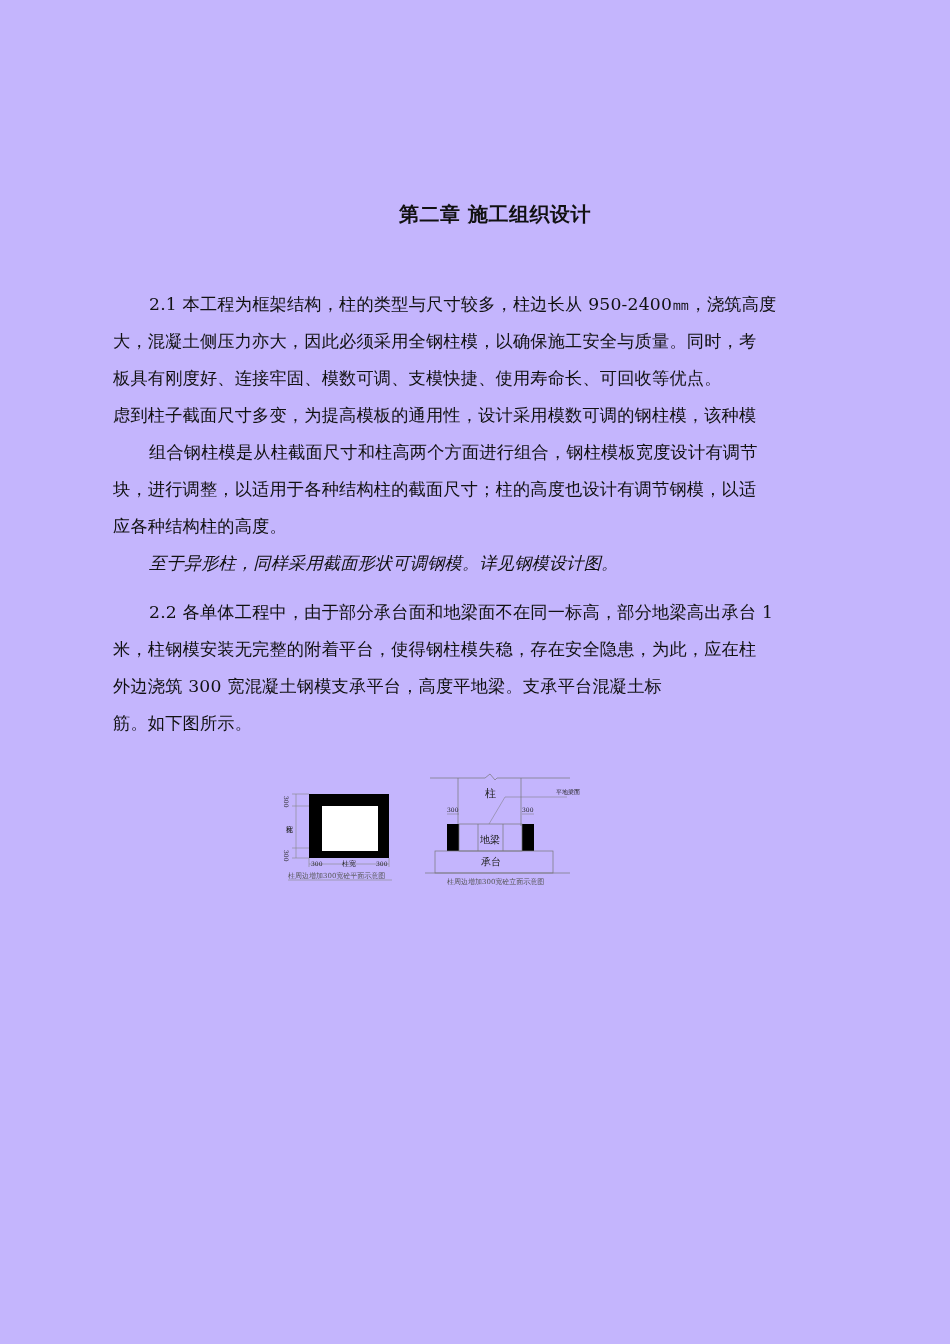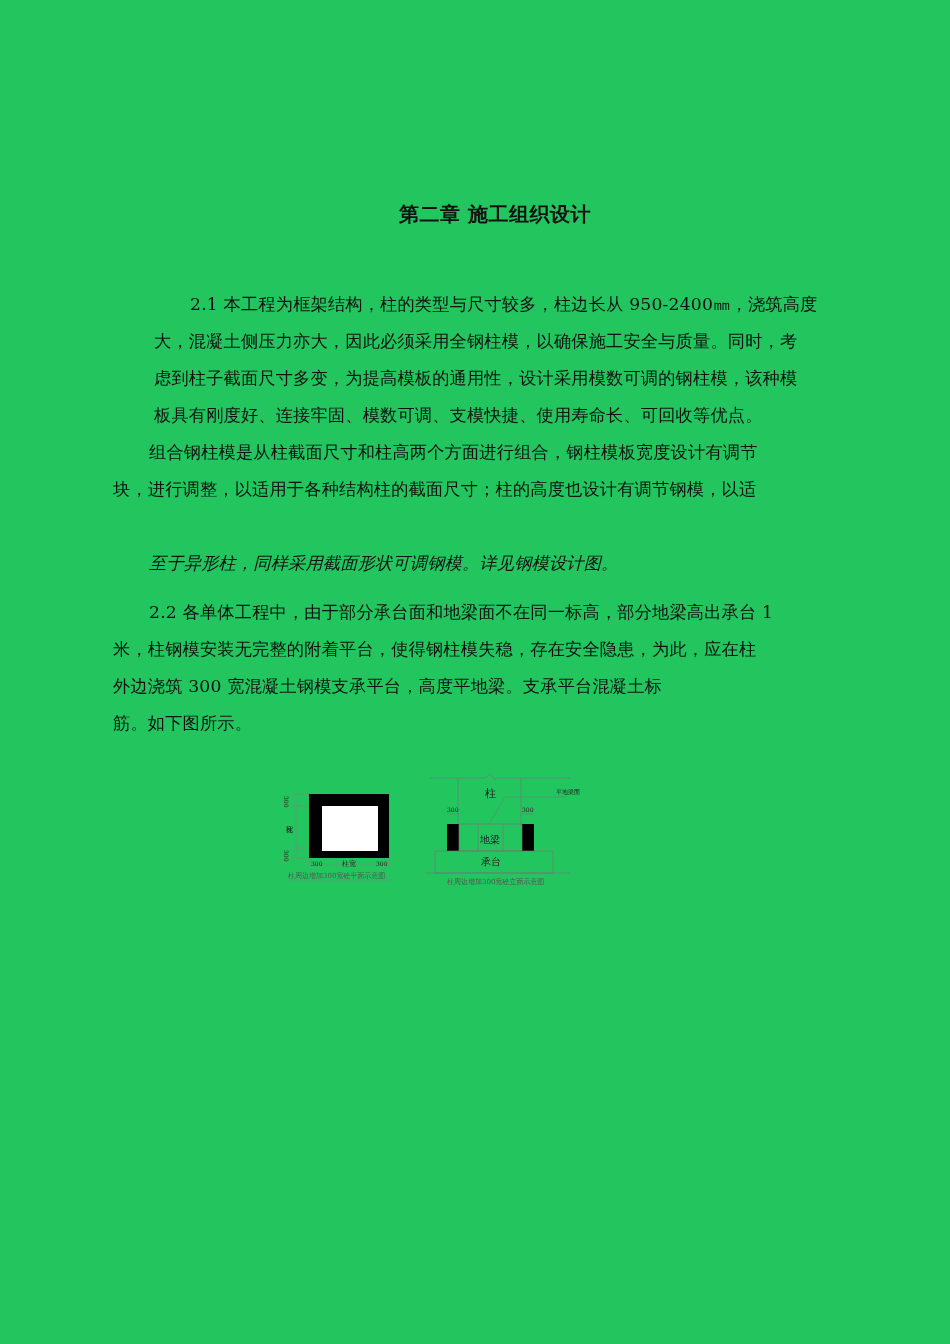--- a/index.html
+++ b/index.html
@@ -1,46 +1,47 @@
 <!DOCTYPE html>
 <html><head>
 <meta charset="utf-8">
 <style>
   html, body { margin: 0; padding: 0; background: #ffffff; }
   body { width: 950px; height: 1344px; position: relative; overflow: hidden;
          font-family: "DejaVu Serif", "Liberation Serif", serif; color: #111; }
-  .page { position: absolute; left: 0; top: 0; width: 950px; height: 1344px; background: #22c55e; }
+  .page { position: absolute; left: 0; top: 0; width: 950px; height: 1344px; background: #c4b5fd; }
   .title { position: absolute; top: 201px; left: 0; width: 990px; text-align: center;
            font-family: "DejaVu Sans", "Liberation Sans", sans-serif; font-weight: bold;
            font-size: 20px; letter-spacing: 0.5px; color: #111; }
   .para { position: absolute; left: 113px; width: 726px; font-size: 17.2px; line-height: 37px;
           text-align: justify; text-align-last: left; letter-spacing: 0.2px; }
   .para .line { display: block; height: 37px; white-space: nowrap; overflow: hidden; }
   .fig { position: absolute; }
   .cap { font-size: 7px; color: #555; white-space: nowrap; position: absolute; }
   .lbl { position: absolute; color: #222; white-space: nowrap; }
   sup { font-size: 9px; vertical-align: top; line-height: 1; }
 </style>
 </head>
 <body>
 
 <div class="page">
 
   <div class="title">第二章 施工组织设计</div>
 
-  <div class="para" style="top:286px;margin-left:41px;">
+  <div class="para" style="top:286px;">
     <span class="line" style="padding-left:36px;">2.1 本工程为框架结构，柱的类型与尺寸较多，柱边长从 950-2400㎜，浇筑高度</span>
     <span class="line">大，混凝土侧压力亦大，因此必须采用全钢柱模，以确保施工安全与质量。同时，考</span>
+    <span class="line">板具有刚度好、连接牢固、模数可调、支模快捷、使用寿命长、可回收等优点。</span>
     <span class="line">虑到柱子截面尺寸多变，为提高模板的通用性，设计采用模数可调的钢柱模，该种模</span>
-    <span class="line">板具有刚度好、连接牢固、模数可调、支模快捷、使用寿命长、可回收等优点。</span>
   </div>
 
   <div class="para" style="top:434px;">
     <span class="line" style="padding-left:36px;">组合钢柱模是从柱截面尺寸和柱高两个方面进行组合，钢柱模板宽度设计有调节</span>
     <span class="line">块，进行调整，以适用于各种结构柱的截面尺寸；柱的高度也设计有调节钢模，以适</span>
+    <span class="line">应各种结构柱的高度。</span>
   </div>
 
   <div class="para" style="top:545px;">
     <span class="line" style="padding-left:36px;font-style:italic;">至于异形柱，同样采用截面形状可调钢模。详见钢模设计图。</span>
   </div>
 
   <div class="para" style="top:582px;margin-top:12px;">
     <span class="line" style="padding-left:36px;">2.2 各单体工程中，由于部分承台面和地梁面不在同一标高，部分地梁高出承台 1</span>
     <span class="line">米，柱钢模安装无完整的附着平台，使得钢柱模失稳，存在安全隐患，为此，应在柱</span>
     <span class="line">外边浇筑 300 宽混凝土钢模支承平台，高度平地梁。支承平台混凝土标</span>

